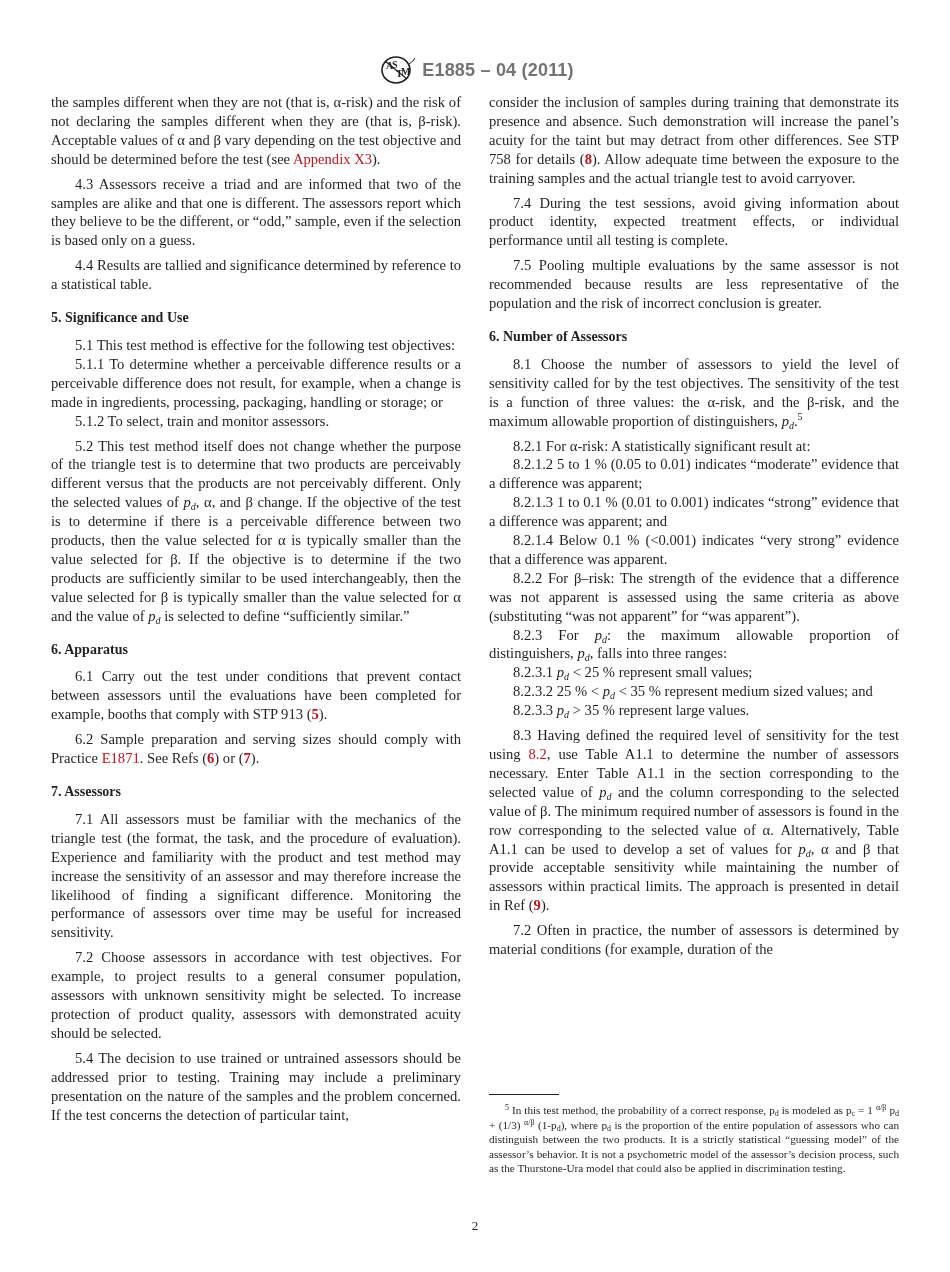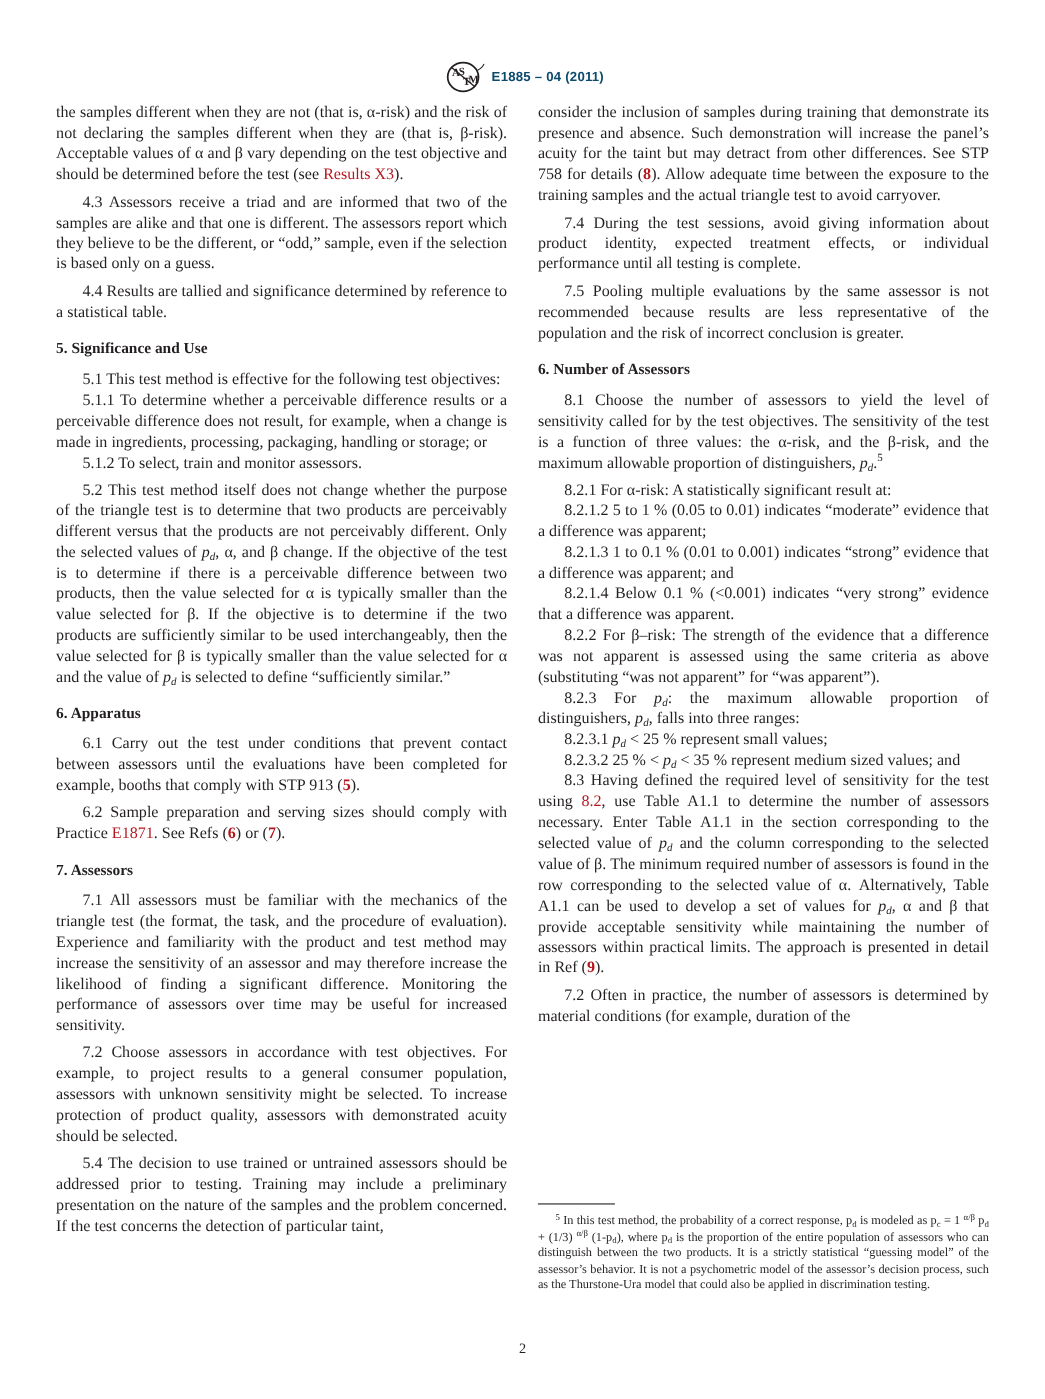--- a/index.html
+++ b/index.html
@@ -8,21 +8,21 @@
       font-family: "Liberation Serif", "DejaVu Serif", serif;
       color: #231f20;
     }
     .header {
       position: absolute; top: 54px; left: 0; width: 950px; height: 32px;
       display: flex; justify-content: center; align-items: center; gap: 6px;
     }
     .logo { width: 40px; height: 30px; }
     .doc-id {
       font-family: "Liberation Sans", "DejaVu Sans", sans-serif;
-      font-weight: bold; font-size: 12px; color: #0c4a6e; letter-spacing: 0.2px;
+      font-weight: bold; font-size: 18px; color: #737373; letter-spacing: 0.2px;
     }
     .col {
       position: absolute; top: 93px; width: 410px;
       font-size: 14.6px; line-height: 18.9px; text-align: justify;
       hyphens: none;
     }
     .col.left { left: 51px; }
     .col.right { left: 489px; }
     p { margin: 0 0 6px 0; text-indent: 0; }
     p.ind { text-indent: 24px; }
@@ -59,21 +59,21 @@
     <text x="10" y="14" font-family="Liberation Serif, serif" font-size="10" font-weight="bold" fill="#231f20">A</text>
     <text x="16" y="13" font-family="Liberation Serif, serif" font-size="10" font-weight="bold" fill="#231f20">S</text>
     <text x="20" y="22" font-family="Liberation Serif, serif" font-size="10" font-weight="bold" fill="#231f20">T</text>
     <text x="25" y="20" font-family="Liberation Serif, serif" font-size="10" font-weight="bold" fill="#231f20">M</text>
     <path d="M33 9 Q38 6 39 3" stroke="#231f20" stroke-width="1" fill="none"></path>
   </svg>
   <span class="doc-id">E1885 – 04 (2011)</span>
 </div>
 
 <div class="col left">
-  <p><span>the samples different when they are not (that is, α-risk) and the risk of not declaring the samples different when they are (that is, β-risk). Acceptable values of α and β vary depending on the test objective and should be determined before the test (see </span><span class="link">Results X3</span><span>).</span></p>
+  <p><span>the samples different when they are not (that is, α-risk) and the risk of not declaring the samples different when they are (that is, β-risk). Acceptable values of α and β vary depending on the test objective and should be determined before the test (see </span><span class="link">Appendix X3</span><span>).</span></p>
   <p class="ind">4.3 Assessors receive a triad and are informed that two of the samples are alike and that one is different. The assessors report which they believe to be the different, or “odd,” sample, even if the selection is based only on a guess.</p>
   <p class="ind">4.4 Results are tallied and significance determined by reference to a statistical table.</p>
 
   <h2>5. Significance and Use</h2>
   <p class="ind tight">5.1 This test method is effective for the following test objectives:</p>
   <p class="ind tight">5.1.1 To determine whether a perceivable difference results or a perceivable difference does not result, for example, when a change is made in ingredients, processing, packaging, handling or storage; or</p>
   <p class="ind">5.1.2 To select, train and monitor assessors.</p>
   <p class="ind"><span>5.2 This test method itself does not change whether the purpose of the triangle test is to determine that two products are perceivably different versus that the products are not perceivably different. Only the selected values of </span><i class="sym">p</i><sub><i>d</i></sub><span>, α, and β change. If the objective of the test is to determine if there is a perceivable difference between two products, then the value selected for α is typically smaller than the value selected for β. If the objective is to determine if the two products are sufficiently similar to be used interchangeably, then the value selected for β is typically smaller than the value selected for α and the value of </span><i class="sym">p</i><sub><i>d</i></sub><span> is selected to define “sufficiently similar.”</span></p>
 
   <h2>6. Apparatus</h2>
@@ -94,20 +94,21 @@
   <h2>6. Number of Assessors</h2>
   <p class="ind"><span>8.1 Choose the number of assessors to yield the level of sensitivity called for by the test objectives. The sensitivity of the test is a function of three values: the α-risk, and the β-risk, and the maximum allowable proportion of distinguishers, </span><i class="sym">p</i><sub><i>d</i></sub><span>.</span><sup>5</sup></p>
   <p class="ind tight">8.2.1 For α-risk: A statistically significant result at:</p>
   <p class="ind tight">8.2.1.2 5 to 1 % (0.05 to 0.01) indicates “moderate” evidence that a difference was apparent;</p>
   <p class="ind tight">8.2.1.3 1 to 0.1 % (0.01 to 0.001) indicates “strong” evidence that a difference was apparent; and</p>
   <p class="ind tight">8.2.1.4 Below 0.1 % (&lt;0.001) indicates “very strong” evidence that a difference was apparent.</p>
   <p class="ind tight">8.2.2 For β–risk: The strength of the evidence that a difference was not apparent is assessed using the same criteria as above (substituting “was not apparent” for “was apparent”).</p>
   <p class="ind tight"><span>8.2.3 For </span><i class="sym">p</i><sub><i>d</i></sub><span>: the maximum allowable proportion of distinguishers, </span><i class="sym">p</i><sub><i>d</i></sub><span>, falls into three ranges:</span></p>
   <p class="ind tight"><span>8.2.3.1 </span><i class="sym">p</i><sub><i>d</i></sub><span> &lt; 25 % represent small values;</span></p>
   <p class="ind tight"><span>8.2.3.2 25 % &lt; </span><i class="sym">p</i><sub><i>d</i></sub><span> &lt; 35 % represent medium sized values; and</span></p>
+  <p class="ind"><span>8.2.3.3 </span><i class="sym">p</i><sub><i>d</i></sub><span> &gt; 35 % represent large values.</span></p>
   <p class="ind"><span>8.3 Having defined the required level of sensitivity for the test using </span><span class="link">8.2</span><span>, use Table A1.1 to determine the number of assessors necessary. Enter Table A1.1 in the section corresponding to the selected value of </span><i class="sym">p</i><sub><i>d</i></sub><span> and the column corresponding to the selected value of β. The minimum required number of assessors is found in the row corresponding to the selected value of α. Alternatively, Table A1.1 can be used to develop a set of values for </span><i class="sym">p</i><sub><i>d</i></sub><span>, α and β that provide acceptable sensitivity while maintaining the number of assessors within practical limits. The approach is presented in detail in Ref (</span><span class="ref">9</span><span>).</span></p>
   <p class="ind">7.2 Often in practice, the number of assessors is determined by material conditions (for example, duration of the</p>
 </div>
 
 <div class="footnote-rule"></div>
 <div class="footnote"><sup>5</sup><span> In this test method, the probability of a correct response, p</span><sub>d</sub><span> is modeled as p</span><sub>c</sub><span> = 1 </span><sup>α/β</sup><span> p</span><sub>d</sub><span> + (1/3) </span><sup>α/β</sup><span> (1-p</span><sub>d</sub><span>), where p</span><sub>d</sub><span> is the proportion of the entire population of assessors who can distinguish between the two products. It is a strictly statistical “guessing model” of the assessor’s behavior. It is not a psychometric model of the assessor’s decision process, such as the Thurstone-Ura model that could also be applied in discrimination testing.</span></div>
 
 <div class="page-num">2</div>
 
 </body></html>

